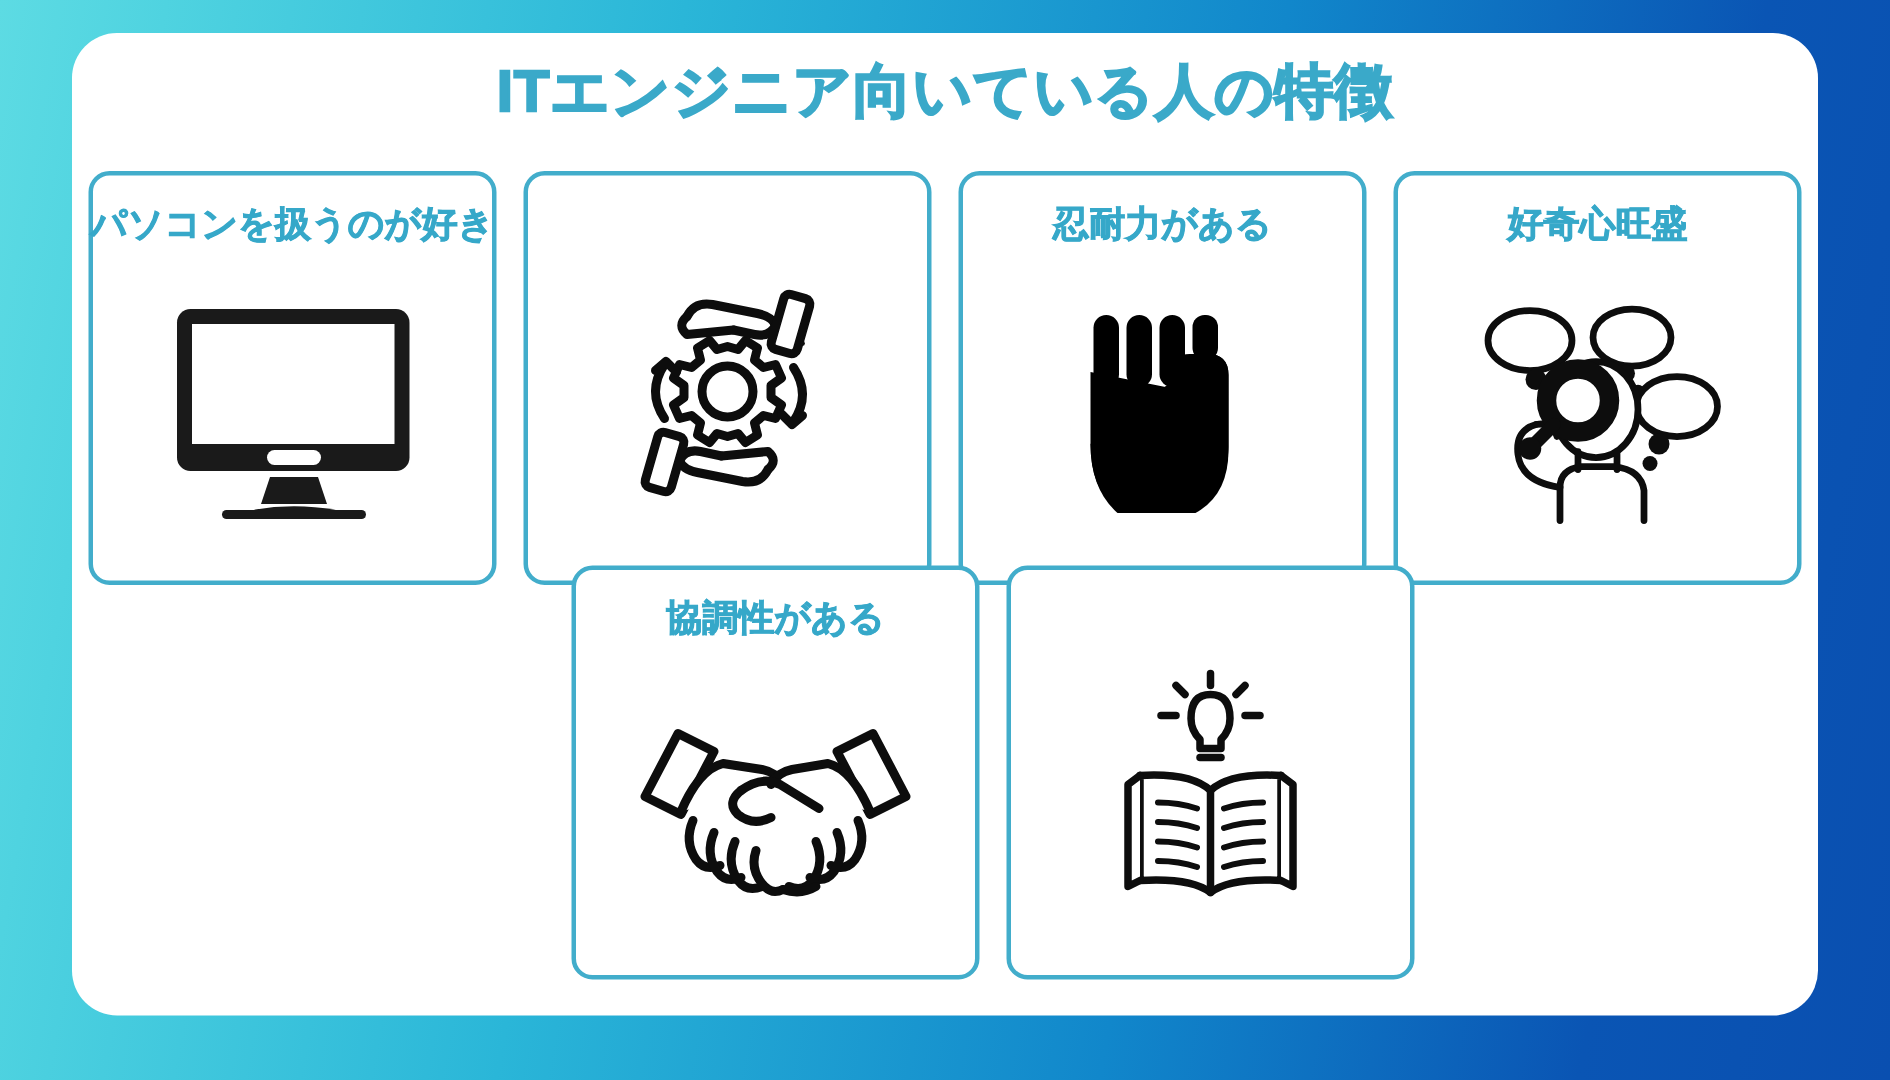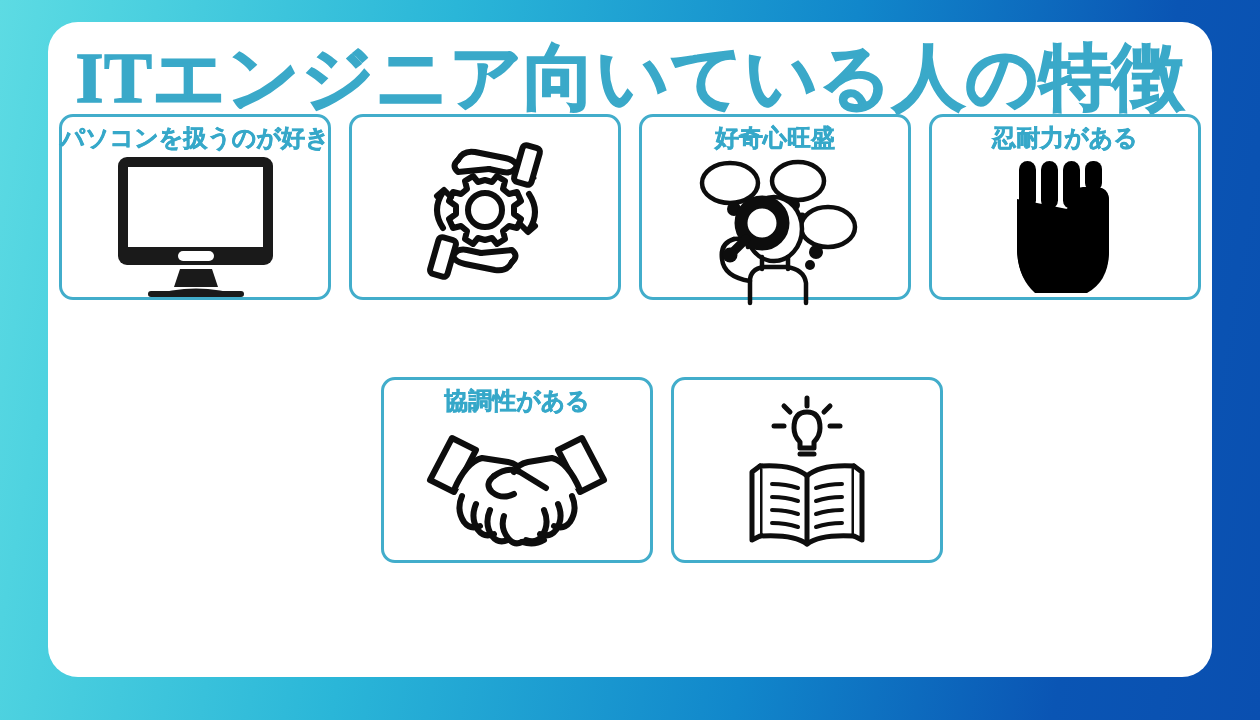--- a/index.html
+++ b/index.html
@@ -32,51 +32,50 @@
     box-sizing: border-box;
   }
 
   #title {
     position: absolute;
     left: 0;
     top: 20px;
     width: 100%;
     text-align: center;
     color: #3aa9c9;
-    font-size: 72px;
+    font-size: 39px;
     font-weight: bold;
     letter-spacing: 0.5px;
     line-height: 1;
     white-space: nowrap;
-    font-family: Liberation Serif, serif;
     -webkit-text-stroke: 1.5px #3aa9c9;
   }
 
   .row {
     position: absolute;
     display: flex;
     gap: 18px;
     left: 0;
     width: 100%;
     justify-content: center;
   }
   #row-1 { top: 92px; }
   #row-2 { top: 355px; margin-left: 32px; }
 
   .card {
     width: 272px;
-    height: 186px;
+    height: 276px;
     border: 3px solid #42adcb;
     border-radius: 14px;
     box-sizing: border-box;
     background: #ffffff;
     display: flex;
     flex-direction: column;
     align-items: center;
-    padding-top: 8px;
+    padding-top: 20px;
   }
 
   .card-label {
     color: #36a8c9;
     font-size: 24px;
     font-weight: bold;
     line-height: 1.1;
     text-align: center;
     white-space: nowrap;
     -webkit-text-stroke: 0.6px #36a8c9;
@@ -133,20 +132,34 @@
             <path d="M111 126 Q 106 136 94 134 L64 128 Q 54 126 52 120" fill="none"></path>
             <path d="M52 120 Q 56 112 66 114 L80 117" fill="none"></path>
             <path d="M111 126 Q 118 120 111 114 L80 117" fill="none"></path>
             <rect x="33" y="102" width="18" height="38" rx="4" transform="rotate(16 42 121)" fill="none"></rect>
             <circle cx="36" cy="108" r="1.6" fill="#0d0d0d" stroke="none"></circle>
 
             <path d="M42 92 Q 30 74 42 56" fill="none"></path>
             <path d="M36 60 L43 54 L50 61" fill="none"></path>
             <path d="M128 58 Q 140 76 128 94" fill="none"></path>
             <path d="M134 90 L127 96 L120 89" fill="none"></path>
+          </svg>
+        </div>
+      </div>
+
+      <div class="card">
+        <div class="card-label">忍耐力がある</div>
+        <div class="card-icon">
+          <svg width="120" height="150" viewBox="0 0 120 150" fill="none" xmlns="http://www.w3.org/2000/svg">
+            <rect x="14" y="10" width="17" height="48" rx="8.5" fill="#000000"></rect>
+            <rect x="36" y="10" width="17" height="48" rx="8.5" fill="#000000"></rect>
+            <rect x="58" y="10" width="17" height="48" rx="8.5" fill="#000000"></rect>
+            <rect x="80" y="10" width="17" height="30" rx="8" fill="#000000"></rect>
+            <path d="M12 48 Q 12 72 12 96 Q 12 126 30 140 L82 140 Q 104 128 104 98 L104 50 Q 104 36 90 36 L78 36 Q 68 36 68 46 Q 68 54 78 54 L84 54 Q 90 54 90 60 Q 90 66 84 66 L74 66 Q 60 66 56 80 Q 52 92 52 104 L44 104 Q 46 86 52 74 Q 58 62 72 60" fill="#000000" fill-rule="evenodd"></path>
+            <path d="M12 96 Q 12 126 30 142 L82 142 Q 104 130 104 100 L104 50 Q 104 36 90 36" fill="#000000"></path>
           </svg>
         </div>
       </div>
 
       <div class="card">
         <div class="card-label">好奇心旺盛</div>
         <div class="card-icon">
           <svg width="175" height="160" viewBox="0 0 175 160" fill="none" xmlns="http://www.w3.org/2000/svg" stroke="#0d0d0d" stroke-width="4.5" stroke-linecap="round" stroke-linejoin="round">
 
             <ellipse cx="42" cy="32" rx="28" ry="20" fill="#fff"></ellipse>
@@ -167,34 +180,20 @@
             <path d="M62 130 Q 36 126 34 108 Q 32 92 46 88" fill="none"></path>
             <path d="M46 88 Q 58 86 60 96" fill="none"></path>
 
             <circle cx="74" cy="72" r="21" stroke-width="13" fill="#fff"></circle>
             <path d="M58 88 L44 102" stroke-width="9"></path>
             <circle cx="42" cy="104" r="7.5" fill="#0d0d0d" stroke="none"></circle>
           </svg>
         </div>
       </div>
 
-      <div class="card">
-        <div class="card-label">忍耐力がある</div>
-        <div class="card-icon">
-          <svg width="120" height="150" viewBox="0 0 120 150" fill="none" xmlns="http://www.w3.org/2000/svg">
-            <rect x="14" y="10" width="17" height="48" rx="8.5" fill="#000000"></rect>
-            <rect x="36" y="10" width="17" height="48" rx="8.5" fill="#000000"></rect>
-            <rect x="58" y="10" width="17" height="48" rx="8.5" fill="#000000"></rect>
-            <rect x="80" y="10" width="17" height="30" rx="8" fill="#000000"></rect>
-            <path d="M12 48 Q 12 72 12 96 Q 12 126 30 140 L82 140 Q 104 128 104 98 L104 50 Q 104 36 90 36 L78 36 Q 68 36 68 46 Q 68 54 78 54 L84 54 Q 90 54 90 60 Q 90 66 84 66 L74 66 Q 60 66 56 80 Q 52 92 52 104 L44 104 Q 46 86 52 74 Q 58 62 72 60" fill="#000000" fill-rule="evenodd"></path>
-            <path d="M12 96 Q 12 126 30 142 L82 142 Q 104 130 104 100 L104 50 Q 104 36 90 36" fill="#000000"></path>
-          </svg>
-        </div>
-      </div>
-
     </div>
 
     <div class="row" id="row-2">
 
       <div class="card">
         <div class="card-label">協調性がある</div>
         <div class="card-icon">
           <svg width="190" height="130" viewBox="0 0 190 130" fill="none" xmlns="http://www.w3.org/2000/svg" stroke="#0d0d0d" stroke-width="6" stroke-linecap="round" stroke-linejoin="round">
 
             <path d="M8 58 L30 16 L54 28 L32 70 Z" fill="#fff"></path>

